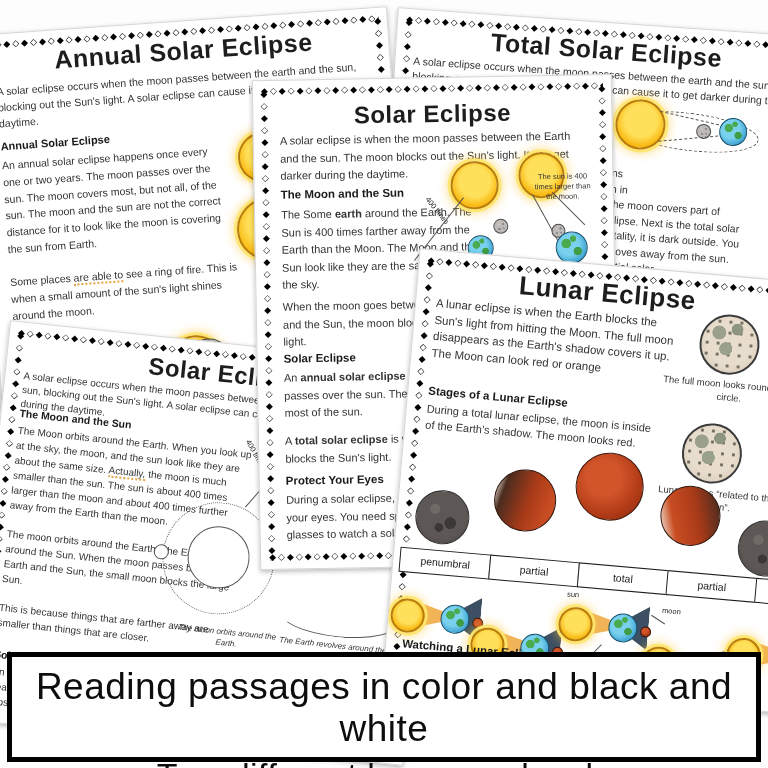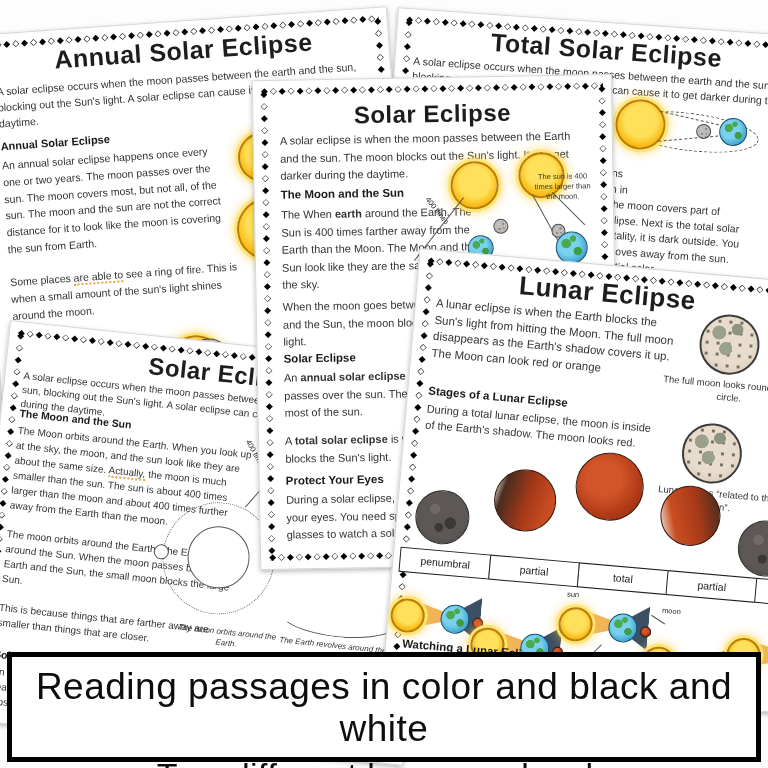--- a/index.html
+++ b/index.html
@@ -187,21 +187,21 @@
 
   <div class="page" style="left:256px;top:77px;width:358px;height:488px;z-index:4;transform:rotate(-1deg);">
     <div class="dia dia-h dia-top diamonds">◆◇◆◇◆◇◆◇◆◇◆◇◆◇◆◇◆◇◆◇◆◇◆◇◆◇◆◇◆◇◆◇◆◇◆◇◆◇◆◇◆◇◆◇◆◇◆◇◆◇◆◇◆◇◆◇◆◇◆◇◆◇◆◇◆◇◆◇◆◇◆◇◆◇◆◇◆◇◆◇◆◇◆◇◆◇◆◇◆◇◆◇◆◇◆◇◆◇◆◇◆◇◆◇◆◇◆◇◆◇◆◇◆◇◆◇◆◇◆◇◆◇◆◇◆◇◆◇◆◇◆◇◆◇◆◇◆◇◆◇◆◇◆◇◆◇◆◇◆◇◆◇◆◇◆◇◆◇◆◇</div>
     <div class="dia dia-h dia-bot diamonds">◆◇◆◇◆◇◆◇◆◇◆◇◆◇◆◇◆◇◆◇◆◇◆◇◆◇◆◇◆◇◆◇◆◇◆◇◆◇◆◇◆◇◆◇◆◇◆◇◆◇◆◇◆◇◆◇◆◇◆◇◆◇◆◇◆◇◆◇◆◇◆◇◆◇◆◇◆◇◆◇◆◇◆◇◆◇◆◇◆◇◆◇◆◇◆◇◆◇◆◇◆◇◆◇◆◇◆◇◆◇◆◇◆◇◆◇◆◇◆◇◆◇◆◇◆◇◆◇◆◇◆◇◆◇◆◇◆◇◆◇◆◇◆◇◆◇◆◇◆◇◆◇◆◇◆◇◆◇◆◇</div>
     <div class="dia dia-v dia-left diamonds">◆◇◆◇◆◇◆◇◆◇◆◇◆◇◆◇◆◇◆◇◆◇◆◇◆◇◆◇◆◇◆◇◆◇◆◇◆◇◆◇◆◇◆◇◆◇◆◇◆◇◆◇◆◇◆◇◆◇◆◇◆◇◆◇◆◇◆◇◆◇◆◇◆◇◆◇◆◇◆◇◆◇◆◇◆◇◆◇◆◇◆◇◆◇◆◇◆◇◆◇◆◇◆◇◆◇◆◇◆◇◆◇◆◇◆◇◆◇◆◇◆◇◆◇◆◇◆◇◆◇◆◇◆◇◆◇◆◇◆◇◆◇◆◇◆◇◆◇◆◇◆◇◆◇◆◇◆◇◆◇</div>
     <div class="dia dia-v dia-right diamonds">◆◇◆◇◆◇◆◇◆◇◆◇◆◇◆◇◆◇◆◇◆◇◆◇◆◇◆◇◆◇◆◇◆◇◆◇◆◇◆◇◆◇◆◇◆◇◆◇◆◇◆◇◆◇◆◇◆◇◆◇◆◇◆◇◆◇◆◇◆◇◆◇◆◇◆◇◆◇◆◇◆◇◆◇◆◇◆◇◆◇◆◇◆◇◆◇◆◇◆◇◆◇◆◇◆◇◆◇◆◇◆◇◆◇◆◇◆◇◆◇◆◇◆◇◆◇◆◇◆◇◆◇◆◇◆◇◆◇◆◇◆◇◆◇◆◇◆◇◆◇◆◇◆◇◆◇◆◇◆◇</div>
     <div class="ttl" style="left:29px;top:22px;width:300px;font-size:24px;">Solar Eclipse</div>
     <div class="bd" style="left:26px;top:52px;width:308px;font-size:11px;">A solar eclipse is when the moon passes between the Earth and the sun. The moon blocks out the Sun's light. It can get darker during the daytime.</div>
     <div class="hd" style="left:26px;top:108px;font-size:11.5px;">The Moon and the Sun</div>
     <div class="bd" style="left:26px;top:126px;width:200px;font-size:11px;">
-      <span>The When </span><b>earth</b><span> around the Earth. The Sun is 400 times farther away from the Earth than the Moon. The Moon and the Sun look like they are the same size in the sky.</span>
+      <span>The Some </span><b>earth</b><span> around the Earth. The Sun is 400 times farther away from the Earth than the Moon. The Moon and the Sun look like they are the same size in the sky.</span>
     </div>
 
     <div>
       <div class="sun" style="left:196px;top:84px;width:44px;height:44px;"></div>
       <div class="sun" style="left:264px;top:76px;width:42px;height:42px;"></div>
       <div class="lbl-sm" style="left:166px;top:128px;transform:rotate(52deg);white-space:nowrap;">400 times</div>
       <div class="line" style="left:158px;top:182px;width:80px;transform:rotate(-51deg);"></div>
       <div class="line" style="left:278px;top:118px;width:58px;transform:rotate(62deg);"></div>
       <div class="line" style="left:298px;top:116px;width:46px;transform:rotate(46deg);"></div>
       <div class="cap" style="left:276px;top:96px;width:64px;font-size:7.5px;">The sun is 400 times larger than the moon.</div>

